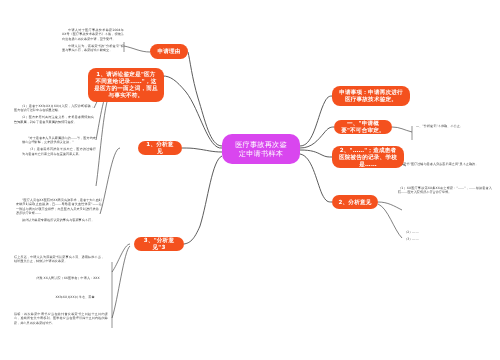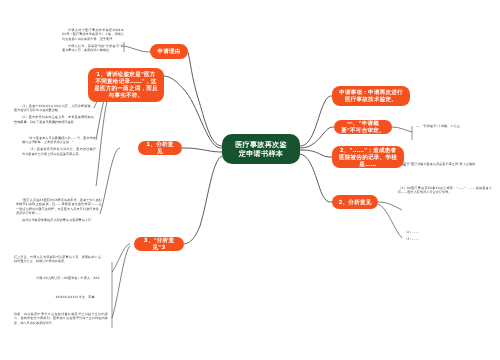--- a/index.html
+++ b/index.html
@@ -28,24 +28,24 @@
     justify-content: center;
     text-align: center;
     color: #ffffff;
     border-radius: 999px;
     padding: 3px 6px;
     line-height: 1.25;
     letter-spacing: 0.2px;
     z-index: 5;
   }
   .node.root {
-    background: #14532d;
+    background: #d946ef;
     border-radius: 10px;
     font-size: 7.2px;
-    font-weight: bold;
+    font-weight: normal;
     padding: 6px 12px;
   }
   .node.branch {
     background: #f4511e;
     font-size: 5.6px;
     font-weight: bold;
   }
   .node.branch.wide { border-radius: 8px; }
 
   

